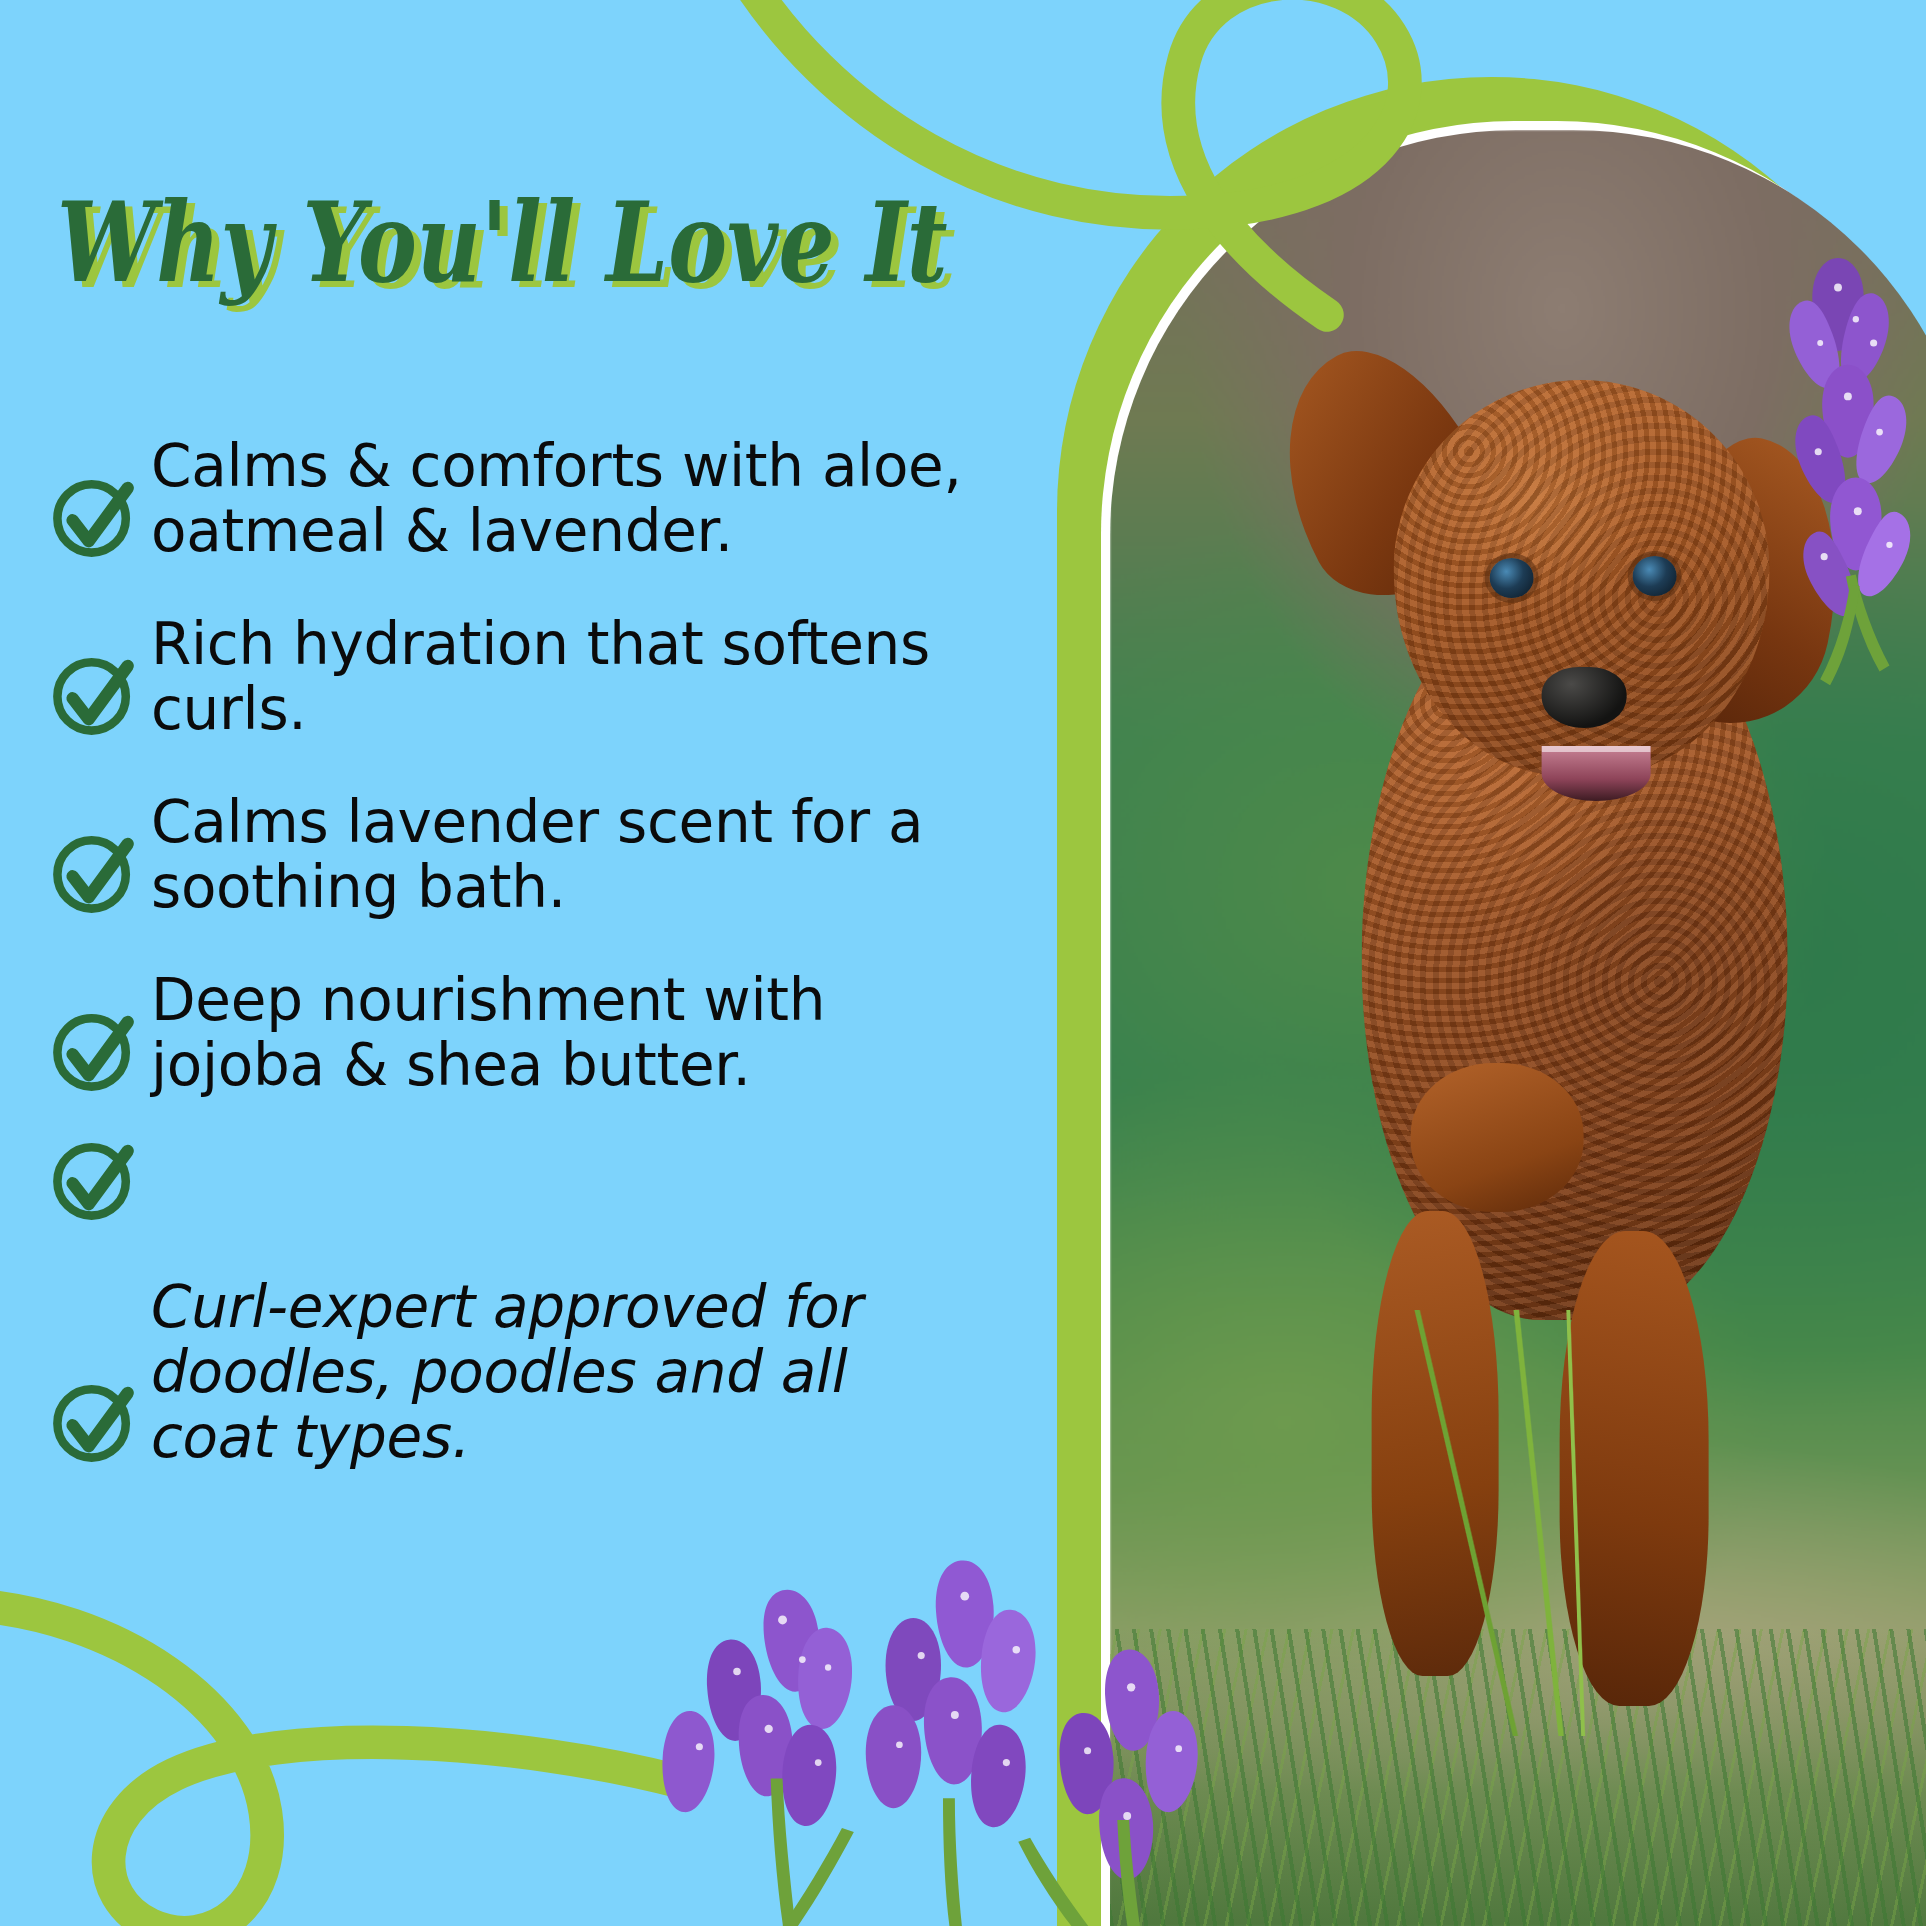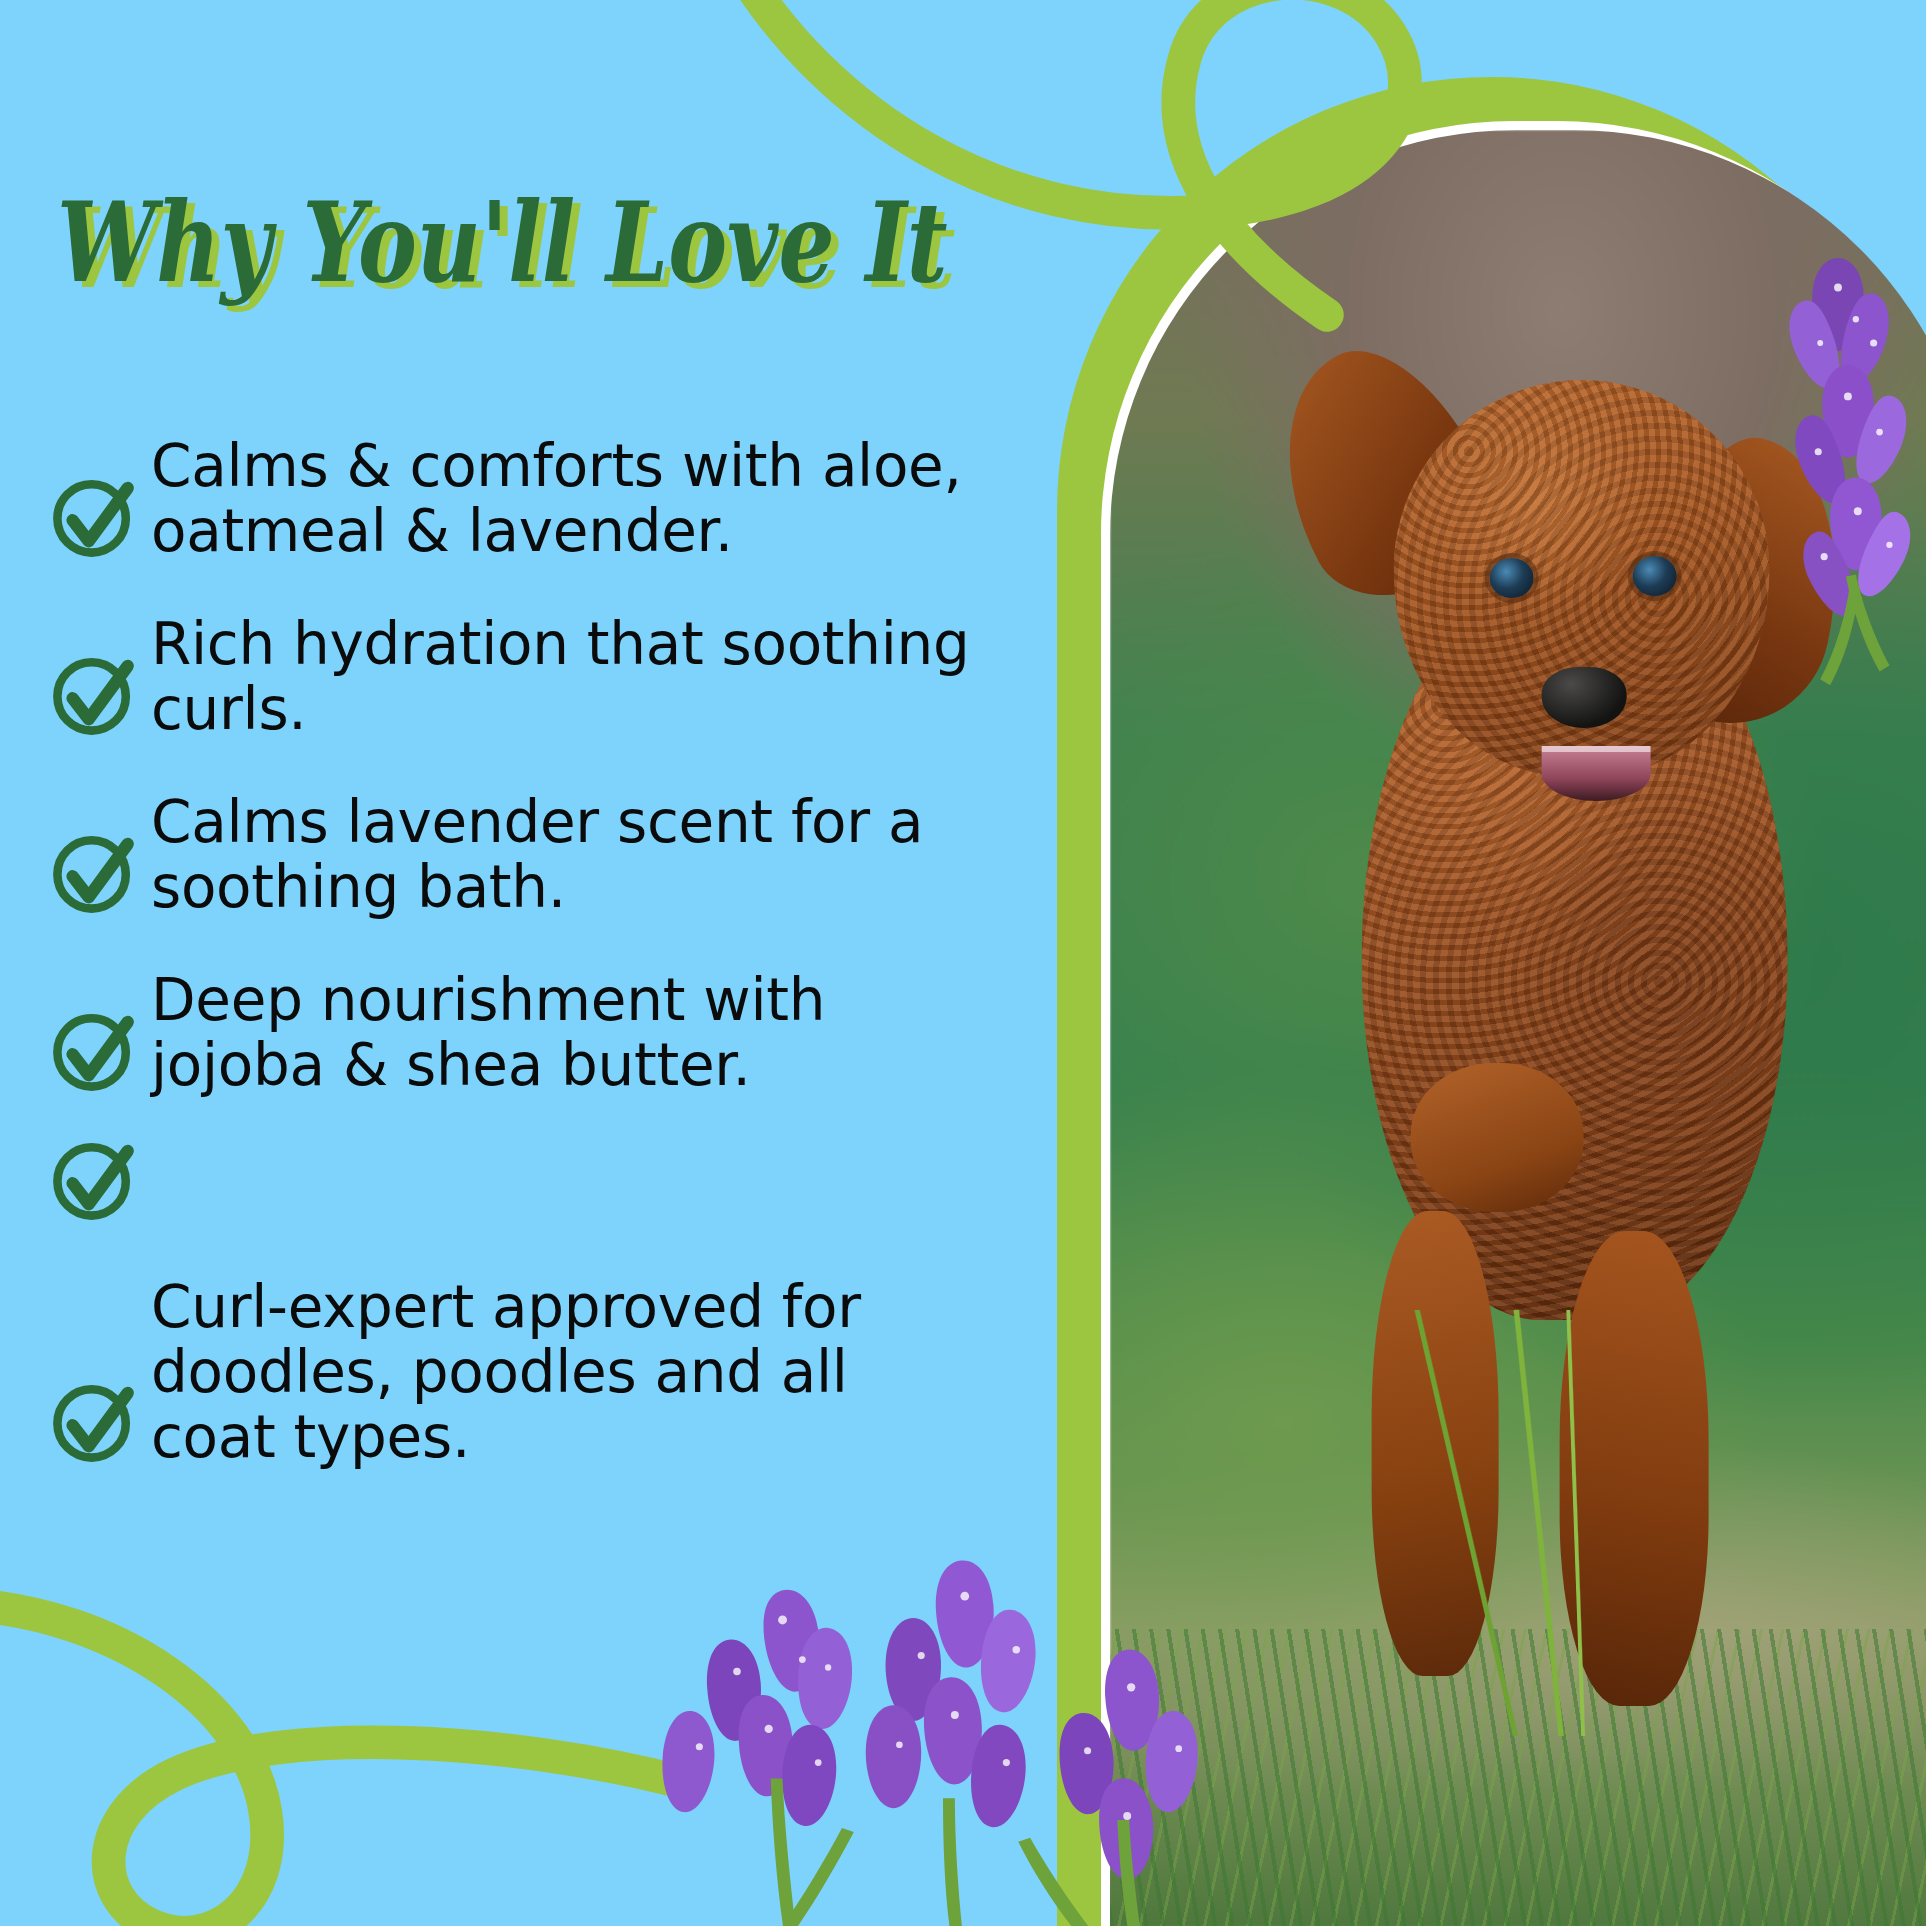--- a/index.html
+++ b/index.html
@@ -91,21 +91,21 @@
   .lav-b{left:634px;bottom:-10px;}
 
   
   .content{position:absolute;left:0;top:0;width:1049px;height:1927px;z-index:7;}
 
   .title{position:absolute;left:51px;top:176px;width:950px;height:149px;}
   .title svg{display:block;}
 
   .bullets{position:absolute;left:46px;top:426px;width:990px;}
   .bullet{display:flex;align-items:flex-end;margin-bottom:40px;}
-  .bullet:last-child{margin-bottom:0;}
+  .bullet:last-child{margin-bottom:0;font-style:italic;}
   .chk{flex:0 0 auto;width:95px;height:95px;margin-right:10px;margin-top:-6px;}
   .btext{font-family:"DejaVu Sans","Liberation Sans",sans-serif;
      font-size:58px;line-height:1.12;color:#0b0b0b;letter-spacing:-0.3px;
      font-weight:400;padding-top:8px;max-width:822px;}
 </style>
 </head>
 <body>
 
 <div id="poster">
 
@@ -246,21 +246,21 @@
           <path d="M28 54 L45 76 L86 20" fill="none" stroke="#2a6b38" stroke-width="13" stroke-linecap="round" stroke-linejoin="round"></path>
         </svg>
         <div class="btext">Calms &amp; comforts with aloe, oatmeal &amp; lavender.</div>
       </div>
 
       <div class="bullet">
         <svg class="chk" viewBox="0 0 100 100">
           <circle cx="48" cy="52" r="36" fill="none" stroke="#2a6b38" stroke-width="9"></circle>
           <path d="M28 54 L45 76 L86 20" fill="none" stroke="#2a6b38" stroke-width="13" stroke-linecap="round" stroke-linejoin="round"></path>
         </svg>
-        <div class="btext">Rich hydration that soothing curls.</div>
+        <div class="btext">Rich hydration that softens curls.</div>
       </div>
 
       <div class="bullet">
         <svg class="chk" viewBox="0 0 100 100">
           <circle cx="48" cy="52" r="36" fill="none" stroke="#2a6b38" stroke-width="9"></circle>
           <path d="M28 54 L45 76 L86 20" fill="none" stroke="#2a6b38" stroke-width="13" stroke-linecap="round" stroke-linejoin="round"></path>
         </svg>
         <div class="btext">Calms lavender scent for a soothing bath.</div>
       </div>
 

